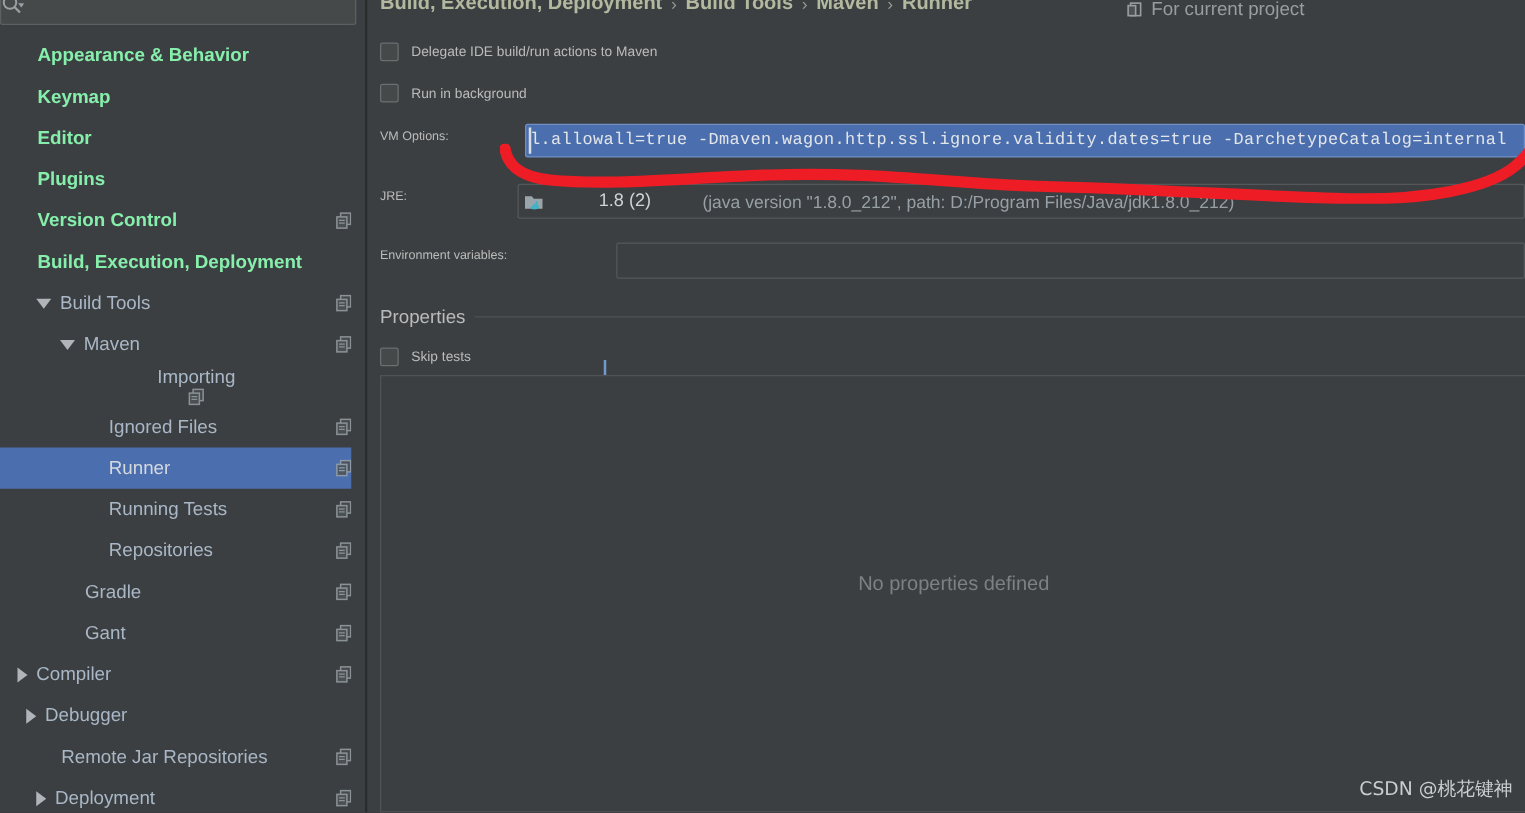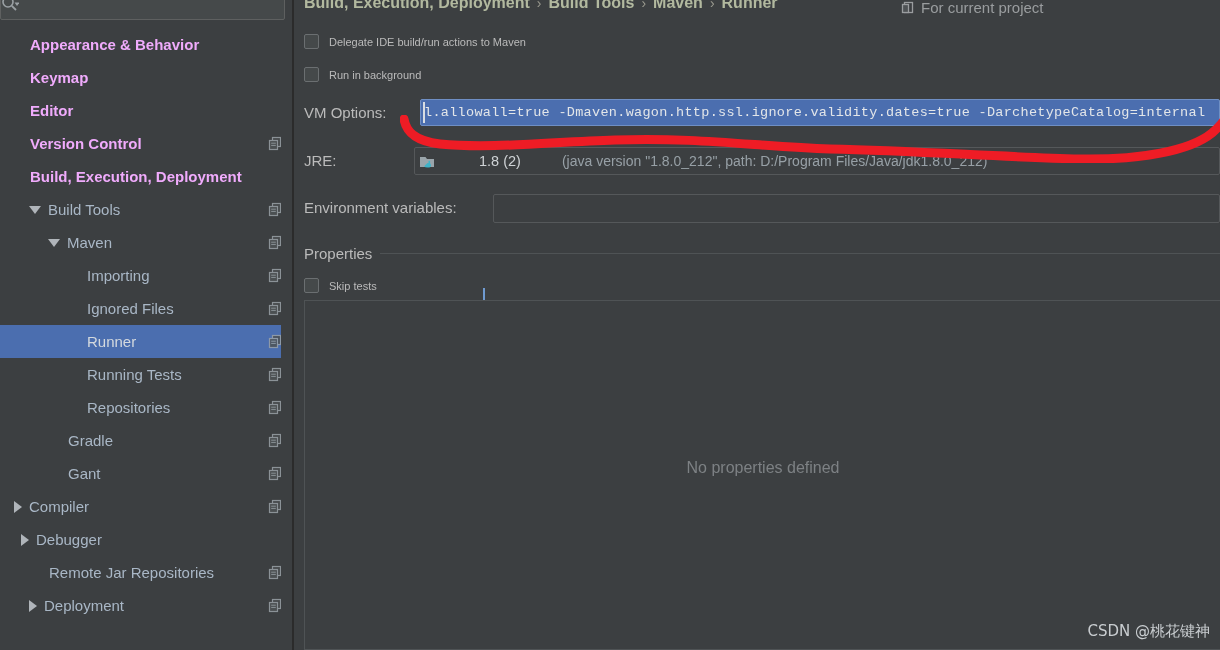--- a/index.html
+++ b/index.html
@@ -69,21 +69,21 @@
   .tree-row {
     position: relative;
     height: 33px;
     display: flex;
     align-items: center;
     color: #a9b7c6;
     font-size: 15px;
     white-space: nowrap;
     padding-right: 10px;
   }
-  .tree-row.bold { font-weight: bold; color: #f0abfc; }
+  .tree-row.bold { font-weight: bold; color: #86efac; }
   .tree-row.selected { background: #4b6eaf; }
   .tree-row.selected .tree-label { color: #d4d9de; }
 
   .tree-arrow {
     width: 0; height: 0;
     flex: none;
     margin-right: 7px;
   }
   .tree-arrow.down {
     border-left: 6px solid transparent;
@@ -183,21 +183,21 @@
     width: 15px; height: 15px;
     border: 1px solid #6b6f71;
     background: #45494a;
     border-radius: 2px;
     margin-right: 10px;
     flex: none;
   }
 
   .field-label {
     position: absolute;
-    font-size: 15px;
+    font-size: 10px;
     color: #bbbbbb;
     white-space: nowrap;
   }
 
   .text-field {
     position: absolute;
     background: #45494a;
     border: 1px solid #5e6163;
     border-radius: 2px;
     display: flex;
@@ -338,20 +338,24 @@
         <div class="tree-row bold" style="padding-left: 10px;">
           <span class="tree-arrow none"></span>
           <span class="tree-label">Keymap</span>
         </div>
         <div class="tree-row bold" style="padding-left: 10px;">
           <span class="tree-arrow none"></span>
           <span class="tree-label">Editor</span>
         </div>
         <div class="tree-row bold" style="padding-left: 10px;">
           <span class="tree-arrow none"></span>
+          <span class="tree-label">Plugins</span>
+        </div>
+        <div class="tree-row bold" style="padding-left: 10px;">
+          <span class="tree-arrow none"></span>
           <span class="tree-label">Version Control</span>
           <span class="copy-icon">
             <svg width="15" height="15" viewBox="0 0 15 15">
               <rect x="4.5" y="1.5" width="8" height="9" fill="#484c4e" stroke="#99a1a6" stroke-width="1.2"></rect>
               <rect x="1.5" y="4.5" width="8" height="9" fill="#4e5355" stroke="#99a1a6" stroke-width="1.2"></rect>
               <line x1="3.2" y1="7.2" x2="7.8" y2="7.2" stroke="#99a1a6" stroke-width="1"></line>
               <line x1="3.2" y1="9.4" x2="7.8" y2="9.4" stroke="#99a1a6" stroke-width="1"></line>
             </svg>
           </span>
         </div>
@@ -376,21 +380,21 @@
           <span class="tree-label">Maven</span>
           <span class="copy-icon">
             <svg width="15" height="15" viewBox="0 0 15 15">
               <rect x="4.5" y="1.5" width="8" height="9" fill="#484c4e" stroke="#99a1a6" stroke-width="1.2"></rect>
               <rect x="1.5" y="4.5" width="8" height="9" fill="#4e5355" stroke="#99a1a6" stroke-width="1.2"></rect>
               <line x1="3.2" y1="7.2" x2="7.8" y2="7.2" stroke="#99a1a6" stroke-width="1"></line>
               <line x1="3.2" y1="9.4" x2="7.8" y2="9.4" stroke="#99a1a6" stroke-width="1"></line>
             </svg>
           </span>
         </div>
-        <div class="tree-row" style="padding-left: 67px;">
+        <div class="tree-row" style="padding-left: 31px; flex-direction: column;">
           <span class="tree-arrow none"></span>
           <span class="tree-label">Importing</span>
           <span class="copy-icon">
             <svg width="15" height="15" viewBox="0 0 15 15">
               <rect x="4.5" y="1.5" width="8" height="9" fill="#484c4e" stroke="#99a1a6" stroke-width="1.2"></rect>
               <rect x="1.5" y="4.5" width="8" height="9" fill="#4e5355" stroke="#99a1a6" stroke-width="1.2"></rect>
               <line x1="3.2" y1="7.2" x2="7.8" y2="7.2" stroke="#99a1a6" stroke-width="1"></line>
               <line x1="3.2" y1="9.4" x2="7.8" y2="9.4" stroke="#99a1a6" stroke-width="1"></line>
             </svg>
           </span>

